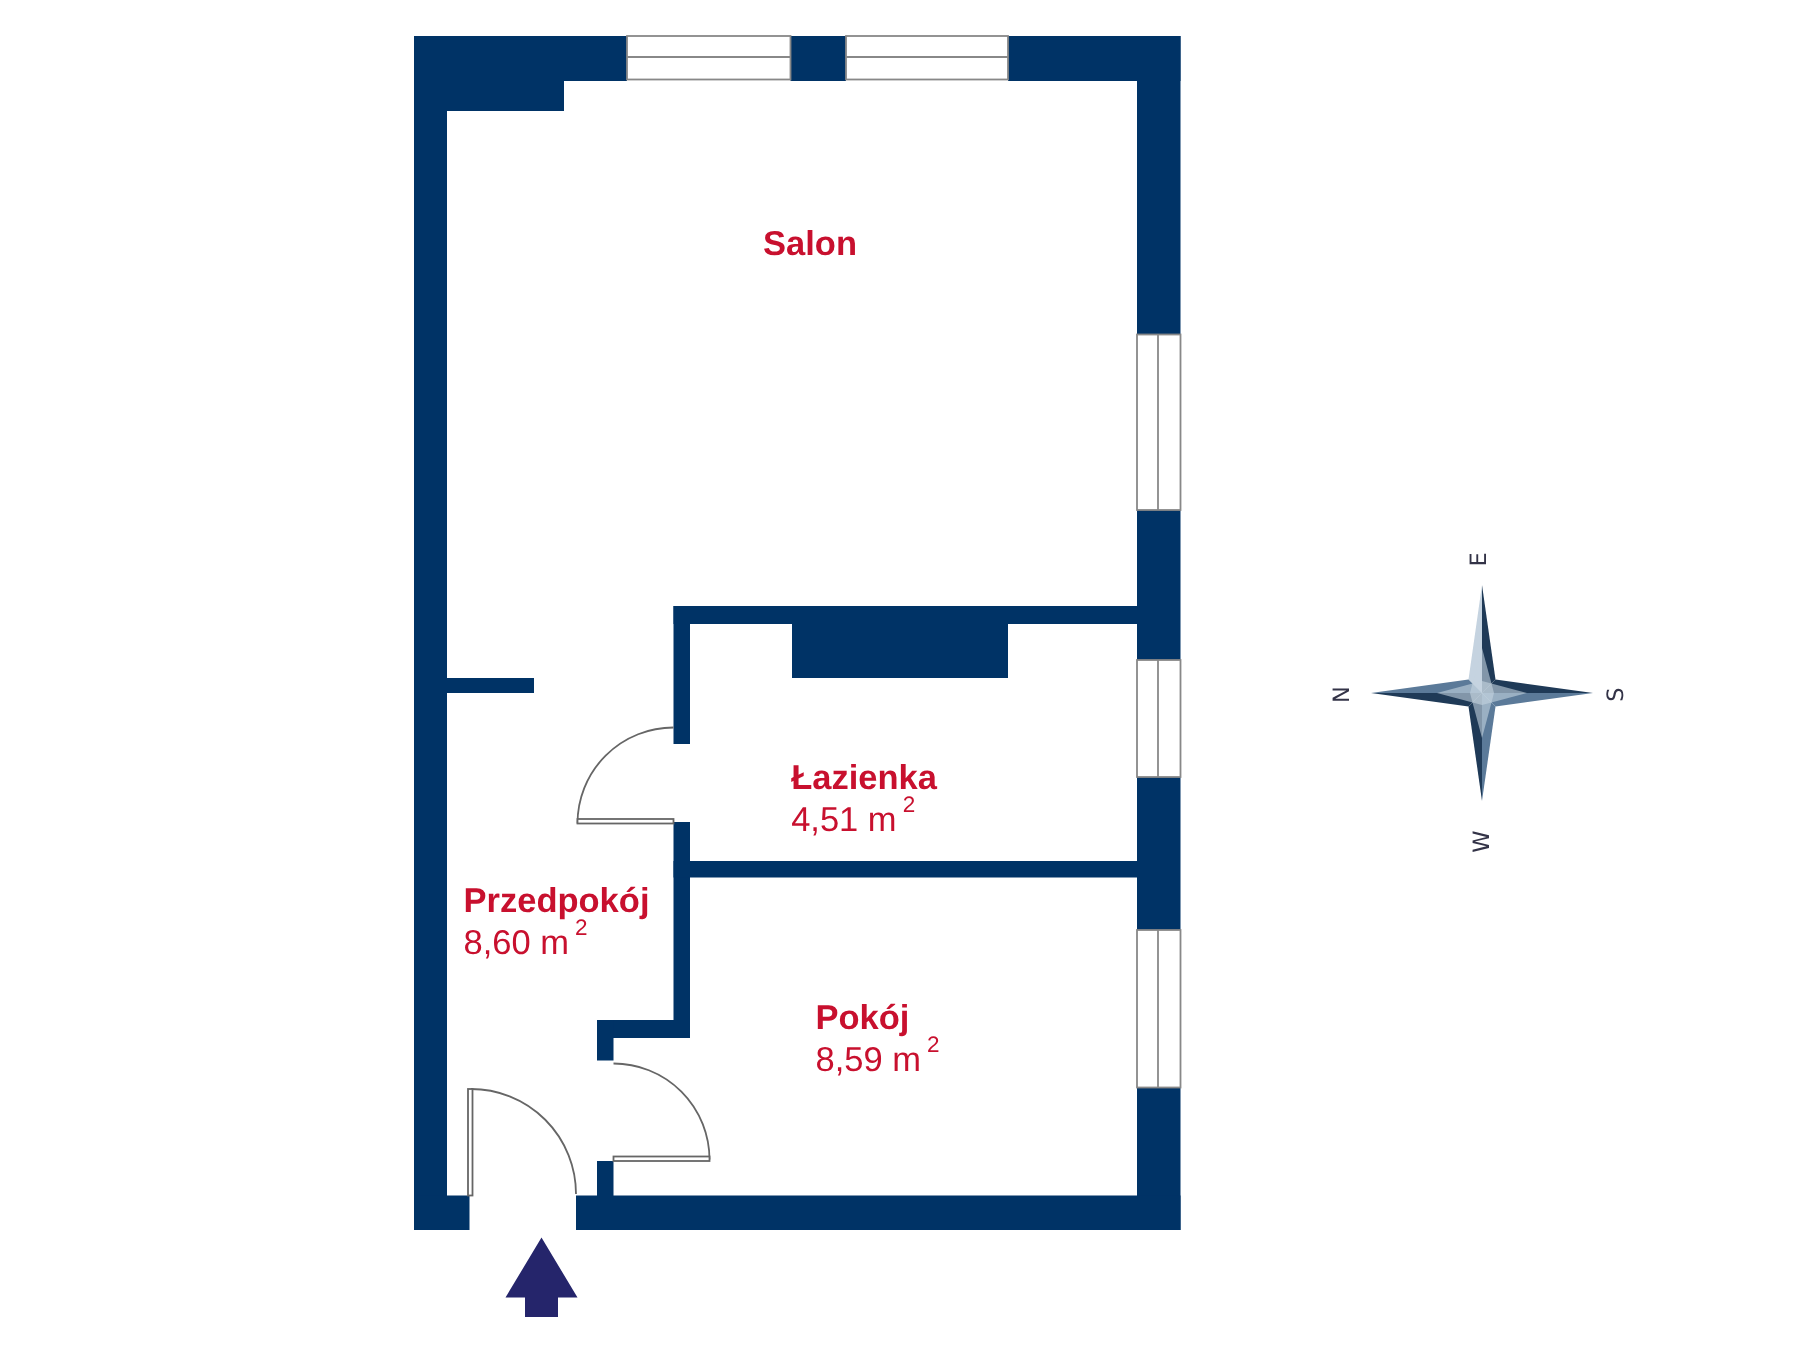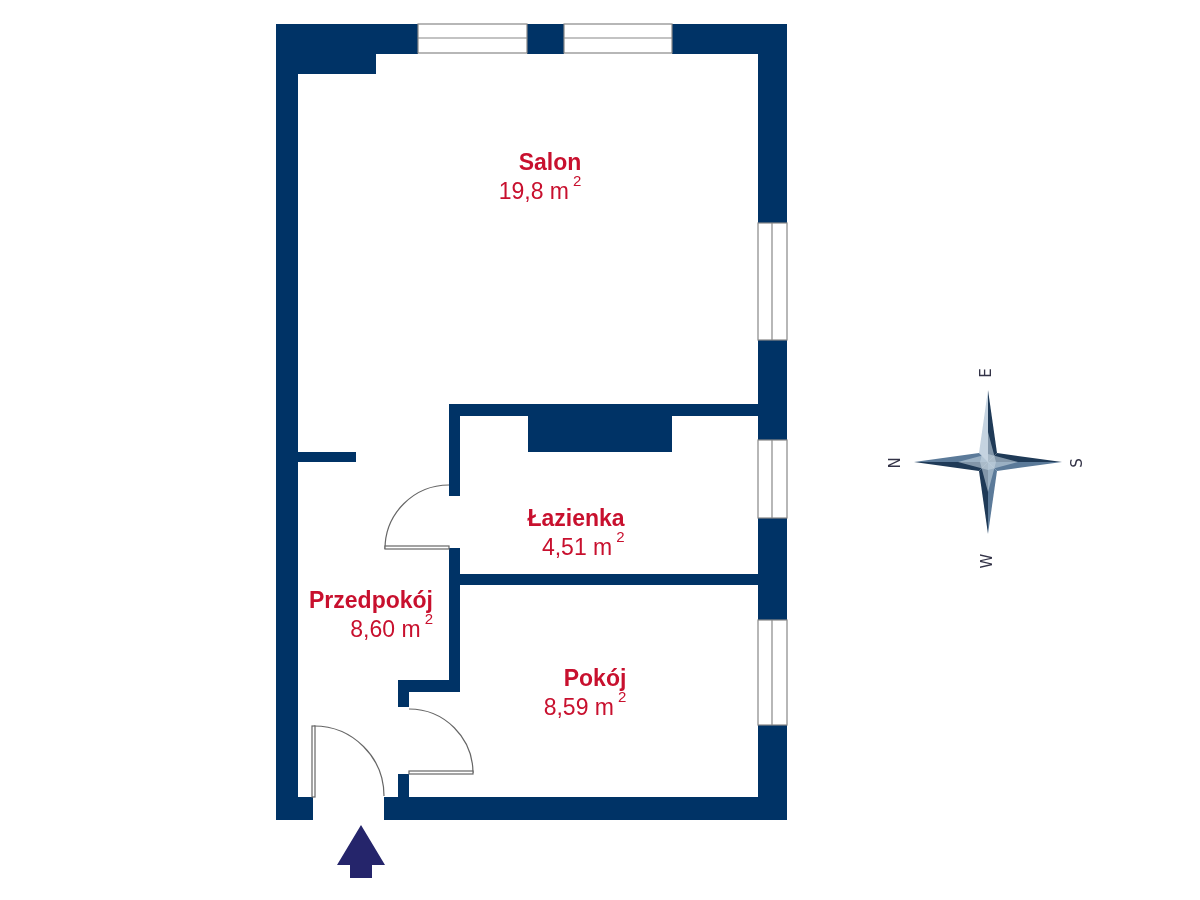--- a/index.html
+++ b/index.html
@@ -1,18 +1,18 @@
 <!DOCTYPE html>
 <html><head>
 <meta charset="utf-8">
 <style>
   html, body { margin:0; padding:0; background:#ffffff; }
   body { width:1200px; height:900px; position:relative; overflow:hidden; font-family:"Liberation Sans", "DejaVu Sans", sans-serif; }
   #plan { position:absolute; left:0; top:0; }
-  .label { position:absolute; text-align:right; color:#c8102e; white-space:nowrap; transform:translateX(-50%); line-height:1.22; }
+  .label { position:absolute; text-align:left; color:#c8102e; white-space:nowrap; transform:translateX(-50%); line-height:1.22; }
   .label .name { font-weight:bold; font-size:23px; display:block; }
   .label .area { font-size:23px; display:block; }
   .label sup { font-size:15px; position:relative; top:-4px; margin-left:4px; }
   .compass-letter { position:absolute; font-size:15px; color:#333347; font-family:"DejaVu Sans", sans-serif; }
 </style>
 </head>
 <body>
 
 <svg id="plan" width="1200" height="900" viewBox="0 0 1200 900">
   <g fill="#003366">
@@ -97,21 +97,20 @@
     <polygon points="74,0 9,9 0,0" fill="#5b7a99"></polygon>
     <polygon points="74,0 9,-9 0,0" fill="#1f3a57"></polygon>
 
     <polygon points="0,-30 8,0 0,30 -8,0" fill="#c5d3e0" opacity="0.6"></polygon>
     <polygon points="-30,0 0,8 30,0 0,-8" fill="#c5d3e0" opacity="0.6"></polygon>
   </g>
 </svg>
 
 <div class="label" style="left:540px; top:148px;">
   <span class="name">Salon</span>
-  <span class="area"><span>19,8 m</span><sup>2</sup></span>
 </div>
 
 <div class="label" style="left:576px; top:504px;">
   <span class="name">Łazienka</span>
   <span class="area"><span>4,51 m</span><sup>2</sup></span>
 </div>
 
 <div class="label" style="left:371px; top:586px;">
   <span class="name">Przedpokój</span>
   <span class="area"><span>8,60 m</span><sup>2</sup></span>

